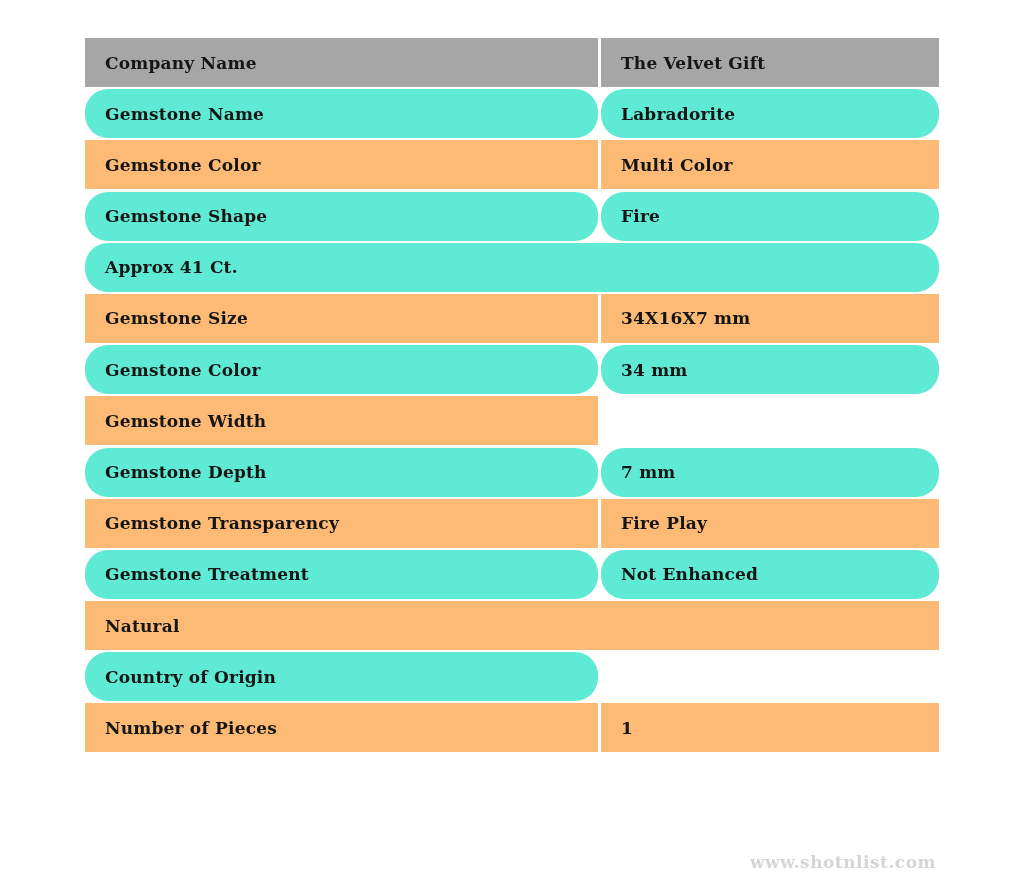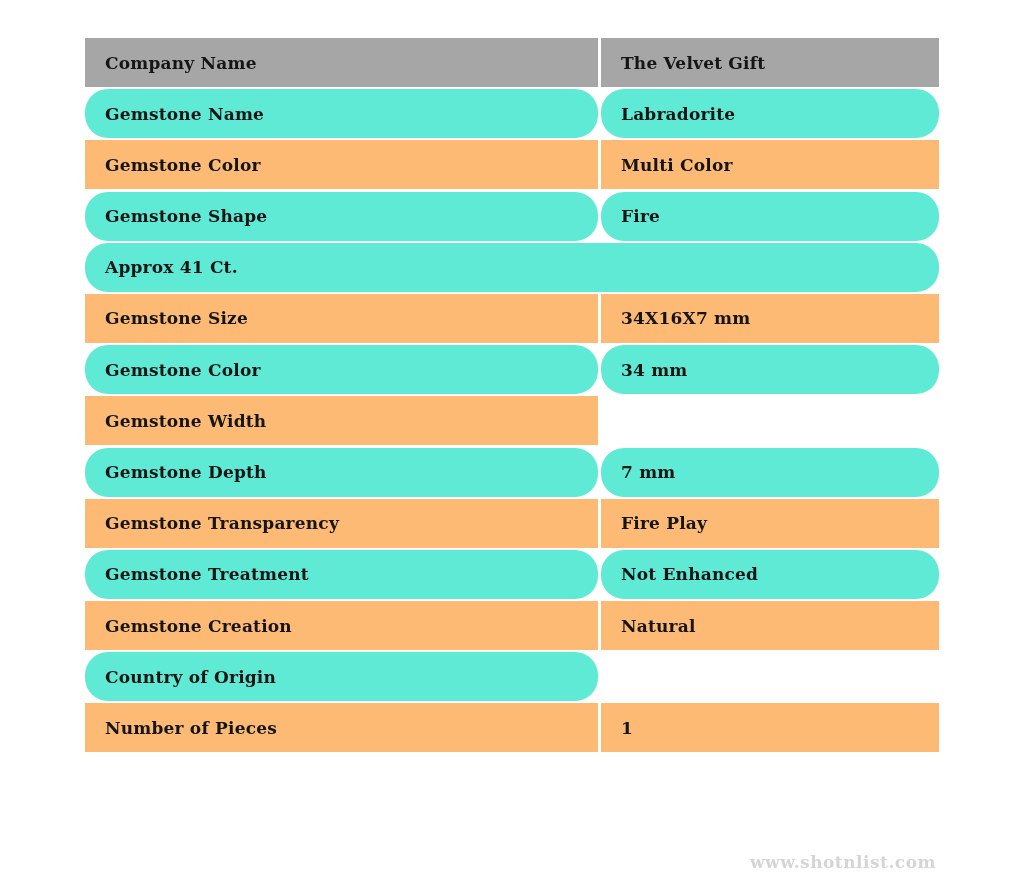--- a/index.html
+++ b/index.html
@@ -105,21 +105,20 @@
       <div class="cell label">Gemstone Transparency</div>
       <div class="cell value">Fire Play</div>
     </div>
 
     <div class="spec-row stripe">
       <div class="cell label">Gemstone Treatment</div>
       <div class="cell value">Not Enhanced</div>
     </div>
 
     <div class="spec-row plain">
-      <div class="cell label">Gemstone Creation</div>
       <div class="cell value">Natural</div>
     </div>
 
     <div class="spec-row stripe">
       <div class="cell label">Country of Origin</div>
     </div>
 
     <div class="spec-row plain">
       <div class="cell label">Number of Pieces</div>
       <div class="cell value">1</div>

